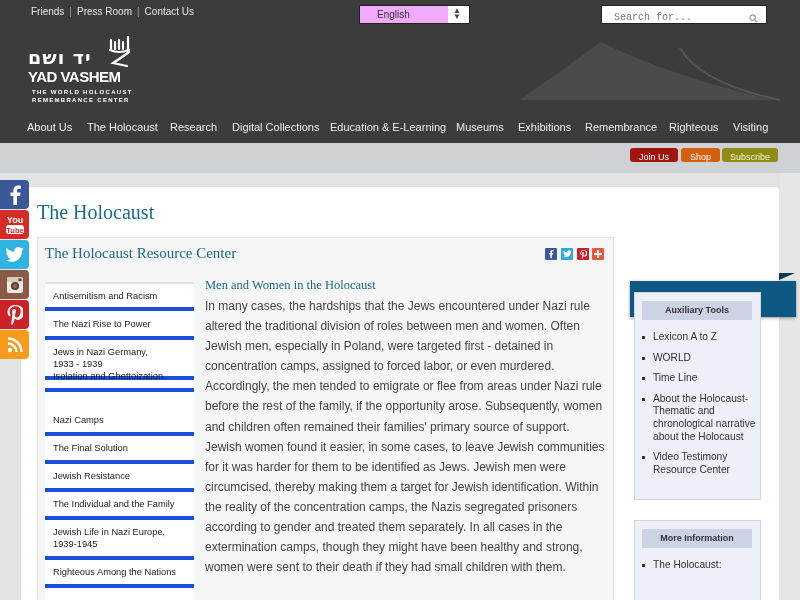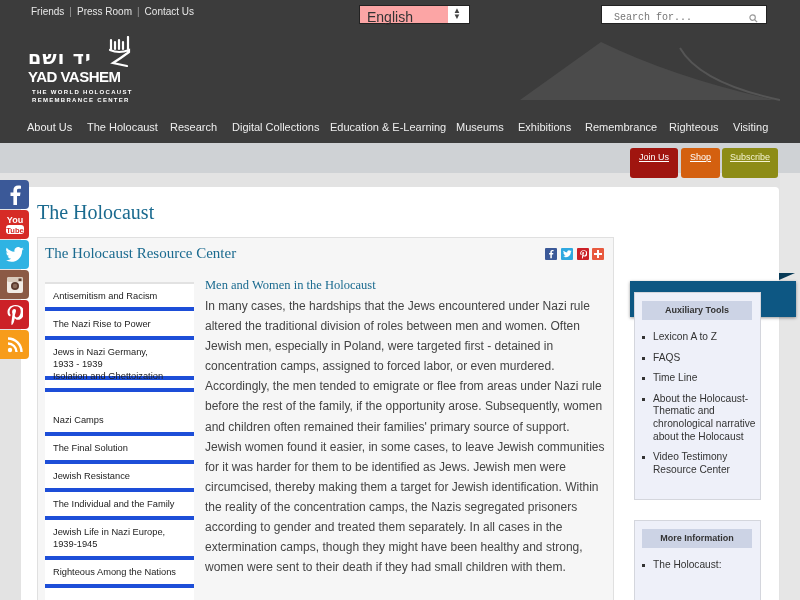--- a/index.html
+++ b/index.html
@@ -5,39 +5,39 @@
   * { box-sizing: border-box; margin: 0; padding: 0; }
   html, body { width: 800px; height: 600px; overflow: hidden; }
   body { font-family: "Liberation Sans", sans-serif; background: #e3e3e3; position: relative; }
 
   
   .header { position: absolute; left: 0; top: 0; width: 800px; height: 143px; background: #3c3c3c; }
   .toplinks { position: absolute; left: 31px; top: 6px; font-size: 10px; color: #e8e8e8; }
   .toplinks span { display: inline-block; }
   .toplinks .sep { color: #999; margin: 0 5px; }
   .lang-select { position: absolute; left: 359px; top: 5px; width: 111px; height: 19px; background: #fff; border: 1px solid #222; }
-  .lang-select .val { position: absolute; left: 0; top: 0; width: 88px; height: 17px; background: #fca5a5; font-size: 14px; color: #333; padding: 3px 7px; }
+  .lang-select .val { position: absolute; left: 0; top: 0; width: 88px; height: 17px; background: #f0abfc; font-size: 10px; color: #333; padding: 3px 17px; }
   .lang-select .arrows { position: absolute; right: 8px; top: 2px; font-size: 8px; color: #444; line-height: 6px; text-align: center; }
   .search { position: absolute; left: 601px; top: 5px; width: 166px; height: 19px; background: #fff; border: 1px solid #222; }
   .search input { border: none; outline: none; width: 140px; height: 17px; font-size: 10px; padding: 2px 12px; color: #666; font-family: Liberation Mono, monospace; background: transparent; }
   .search .sicon { position: absolute; right: 8px; top: 3px; }
 
   .logo { position: absolute; left: 28px; top: 36px; width: 110px; color: #fff; }
   .logo .hebrew { font-family: "DejaVu Sans", sans-serif; font-weight: bold; font-size: 19px; letter-spacing: 1px; position: absolute; left: 0; top: 10px; }
   .logo .menorah { position: absolute; left: 79px; top: 0; }
   .logo .name { position: absolute; left: 0; top: 32px; font-weight: bold; font-size: 15px; letter-spacing: -0.5px; }
   .logo .tag { position: absolute; left: 4px; top: 52px; font-size: 6px; font-weight: bold; letter-spacing: 1.3px; line-height: 8px; white-space: nowrap; }
   .swoosh { position: absolute; left: 515px; top: 38px; }
 
   .mainnav { position: absolute; left: 0; top: 118px; width: 800px; height: 22px; }
   .mainnav span { position: absolute; top: 3px; font-size: 11px; color: #eee; white-space: nowrap; }
 
   
   .band { position: absolute; left: 0; top: 143px; width: 800px; height: 30px; background: #cfd2d5; }
-  .btn { position: absolute; top: 148px; height: 30px; border-radius: 3px; font-size: 9px; color: #fff; text-align: center; line-height: 18px; text-decoration: underline; }
+  .btn { position: absolute; top: 148px; height: 14px; border-radius: 3px; font-size: 9px; color: #fff; text-align: center; line-height: 18px; }
   .btn-join { left: 630px; width: 48px; background: #a0150f; }
   .btn-shop { left: 681px; width: 39px; background: #d4600f; }
   .btn-sub { left: 722px; width: 56px; background: #8d8c16; color: #f4f4d0; }
 
   
   .social { position: absolute; left: 0; width: 29px; height: 29px; border-radius: 0 4px 4px 0; display: flex; align-items: center; justify-content: center; }
 
   
   .card { position: absolute; left: 21px; top: 187px; width: 758px; height: 420px; background: #fff; border-radius: 4px; }
   .page-title { position: absolute; left: 37px; top: 201px; font-family: "Liberation Serif", serif; font-size: 20px; color: #1a6a8f; }
@@ -216,21 +216,21 @@
 <div class="article-title">Men and Women in the Holocaust</div>
 <div class="article-body">In many cases, the hardships that the Jews encountered under Nazi rule altered the traditional division of roles between men and women. Often Jewish men, especially in Poland, were targeted first - detained in concentration camps, assigned to forced labor, or even murdered. Accordingly, the men tended to emigrate or flee from areas under Nazi rule before the rest of the family, if the opportunity arose. Subsequently, women and children often remained their families' primary source of support. Jewish women found it easier, in some cases, to leave Jewish communities for it was harder for them to be identified as Jews. Jewish men were circumcised, thereby making them a target for Jewish identification. Within the reality of the concentration camps, the Nazis segregated prisoners according to gender and treated them separately. In all cases in the extermination camps, though they might have been healthy and strong, women were sent to their death if they had small children with them.</div>
 
 <div class="donate">Donate Now</div>
 <div class="donate-fold"></div>
 
 <div class="tools-box" style="top:292px;height:208px"></div>
 <div class="tools-head" style="top:301px">Auxiliary Tools</div>
 <ul class="tools-list" style="top:331px">
   <li>Lexicon A to Z</li>
-  <li>FAQS</li>
+  <li>WORLD</li>
   <li>Time Line</li>
   <li>About the Holocaust- Thematic and chronological narrative about the Holocaust</li>
   <li>Video Testimony Resource Center</li>
 </ul>
 
 <div class="tools-box" style="top:520px;height:90px"></div>
 <div class="tools-head" style="top:529px">More Information</div>
 <ul class="tools-list" style="top:559px">
   <li>The Holocaust:</li>
 </ul>

